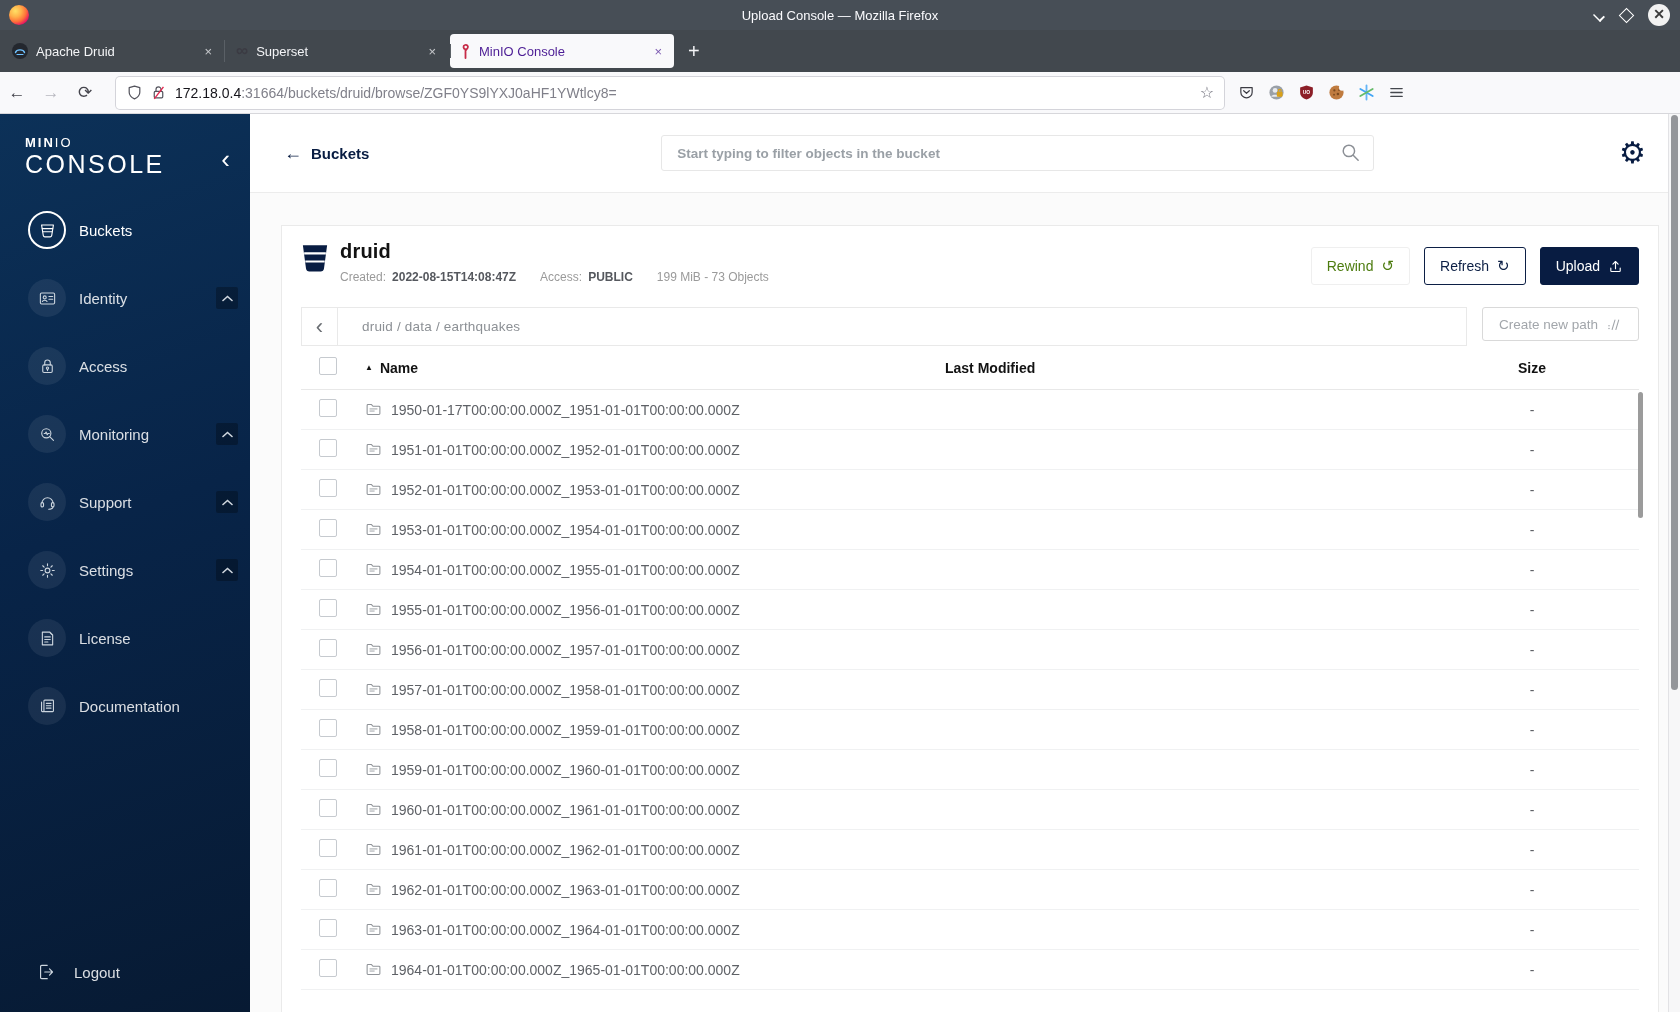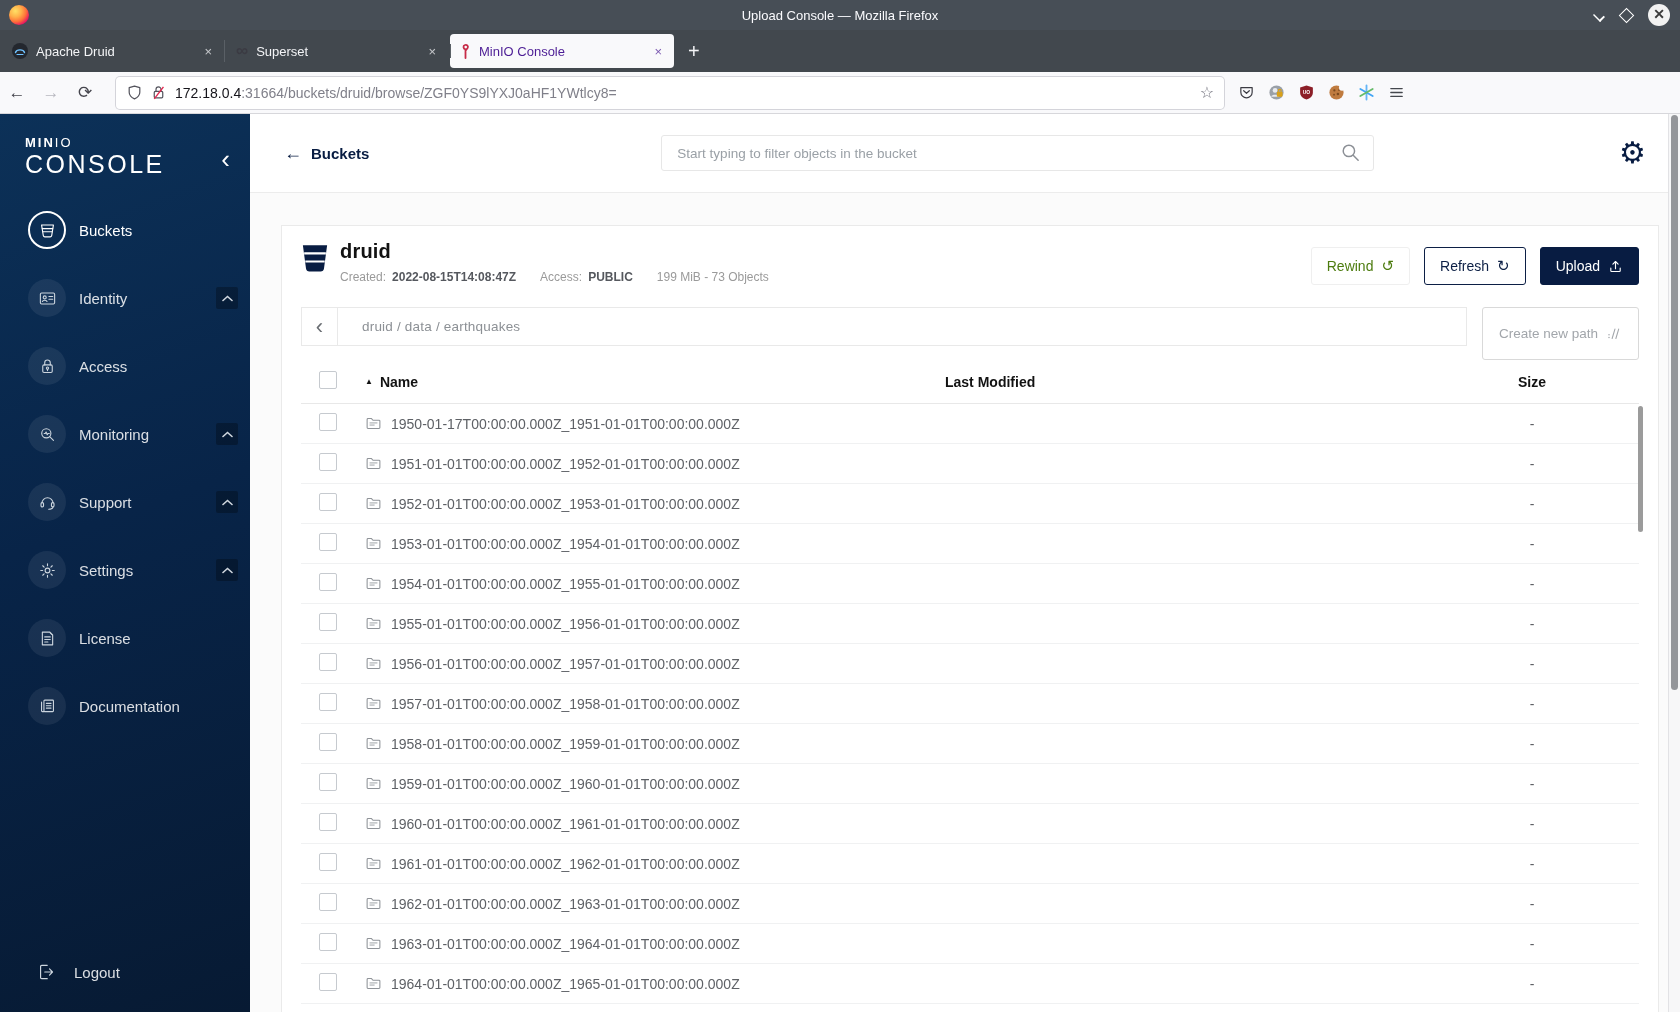--- a/index.html
+++ b/index.html
@@ -72,21 +72,21 @@
   .nav li.active svg.sic { stroke:#fff; }
 
   
   .main { flex:1; display:flex; flex-direction:column; position:relative; background:#fbfbfb; }
   .main-header { height:79px; background:#fff; border-bottom:1px solid #ececec;
     display:flex; align-items:center; padding:0 34px; }
   .back-link { display:flex; align-items:center; gap:9px; color:#081C42; font-size:15px; font-weight:700; }
   .back-arrow { font-size:18px; font-weight:400; }
   .search-wrap { position:relative; margin-left:292px; }
   .search-input { width:713px; height:36px; border:1px solid #e7e7e7; border-radius:3px; background:#fff;
-    font-size:13.5px; padding:0 40px 0 15px; color:#333; font-family:"Liberation Sans",sans-serif; }
+    font-size:13.5px; padding:0 40px 0 15px; color:#333; font-family:"Liberation Sans",sans-serif;font-weight:bold; }
   .search-input::placeholder { color:#9aa0a6; }
   .search-ico { position:absolute; right:12px; top:7px; }
   .gear-main { margin-left:auto; color:#081C42; font-size:30px; line-height:30px; }
 
   .content { flex:1; position:relative; }
   .card { position:absolute; left:31px; right:21px; top:32px; bottom:-20px; background:#fff;
     border:1px solid #eaeaea; padding:14px 19px 0 19px; }
 
   .bucket-head { display:flex; align-items:flex-start; }
   .bucket-ico { width:28px; height:30px; margin-top:3px; }
@@ -101,21 +101,21 @@
   .btn .bic { font-size:15px; }
   .btn-disabled { border:1px solid #efefef; color:#4d7c0f; }
   .btn-outline { border:1px solid #0c1f45; color:#0c1f45; }
   .btn-primary { background:#081C42; border:1px solid #081C42; color:#fff; }
 
   .browse-row { display:flex; margin-top:22px; gap:15px; }
   .path-bar { flex:1; height:39px; border:1px solid #e9e9e9; background:#fff; display:flex; align-items:center; }
   .path-back { width:36px; height:100%; border-right:1px solid #e9e9e9; display:flex; align-items:center;
     justify-content:center; color:#6a6e73; font-size:22px; font-weight:300; }
   .path-text { margin-left:24px; font-size:13.5px; color:#8c9095; letter-spacing:.2px; }
-  .btn-createpath { border:1px solid #d9d9d9; color:#a2a6ab; font-size:13.5px; height:53px;
+  .btn-createpath { border:1px solid #d9d9d9; color:#a2a6ab; font-size:13.5px; height:34px;
     border-radius:3px; padding:0 16px;justify-content:flex-end; }
 
   .tbl-grid { display:grid; grid-template-columns:64px 580px 480px 1fr; align-items:center; }
   .tbl-head { height:44px; border-bottom:1px solid #e8e8e8; font-size:14px; font-weight:700; color:#121212; }
   .th-name { display:flex; align-items:center; gap:7px; }
   .sort-ico { font-size:8px; color:#121212; }
   .chk { width:18px; height:18px; border:1px solid #c6cacf; border-radius:2px; background:#fff; margin-left:18px; }
   .row { height:40px; border-bottom:1px solid #f0f1f2; }
   .cell-name { display:flex; align-items:center; gap:9px; font-size:14px; color:#5e6166; white-space:nowrap; overflow:hidden; }
   .cell-size { text-align:center; font-size:14px; color:#5e6166; }

